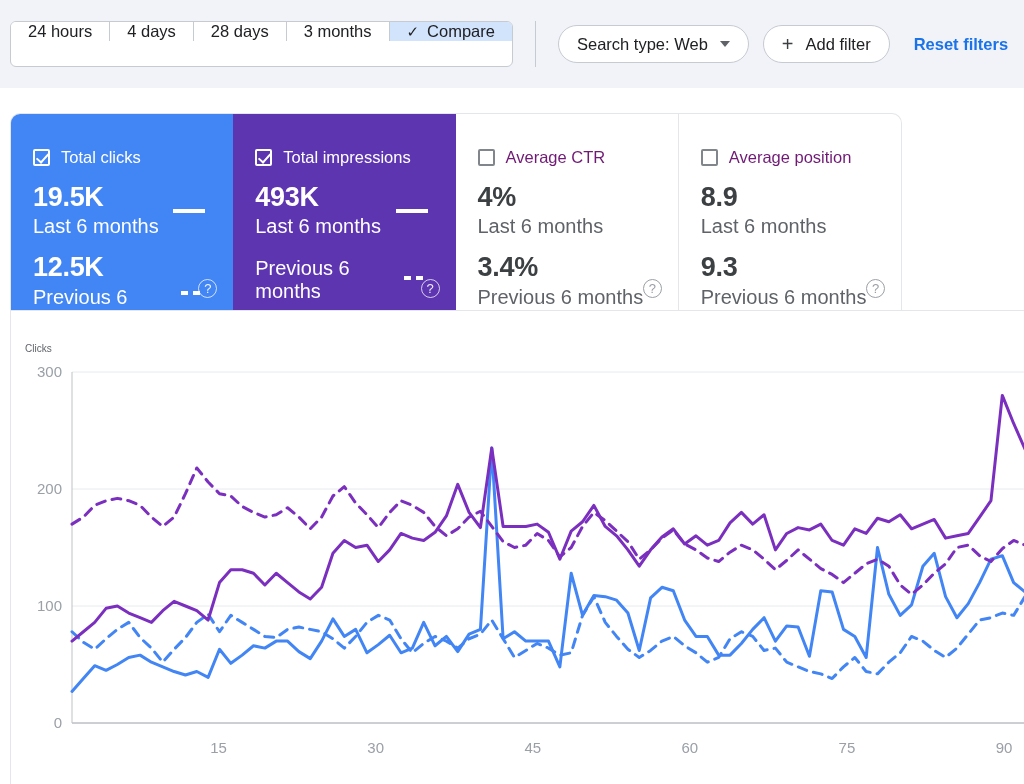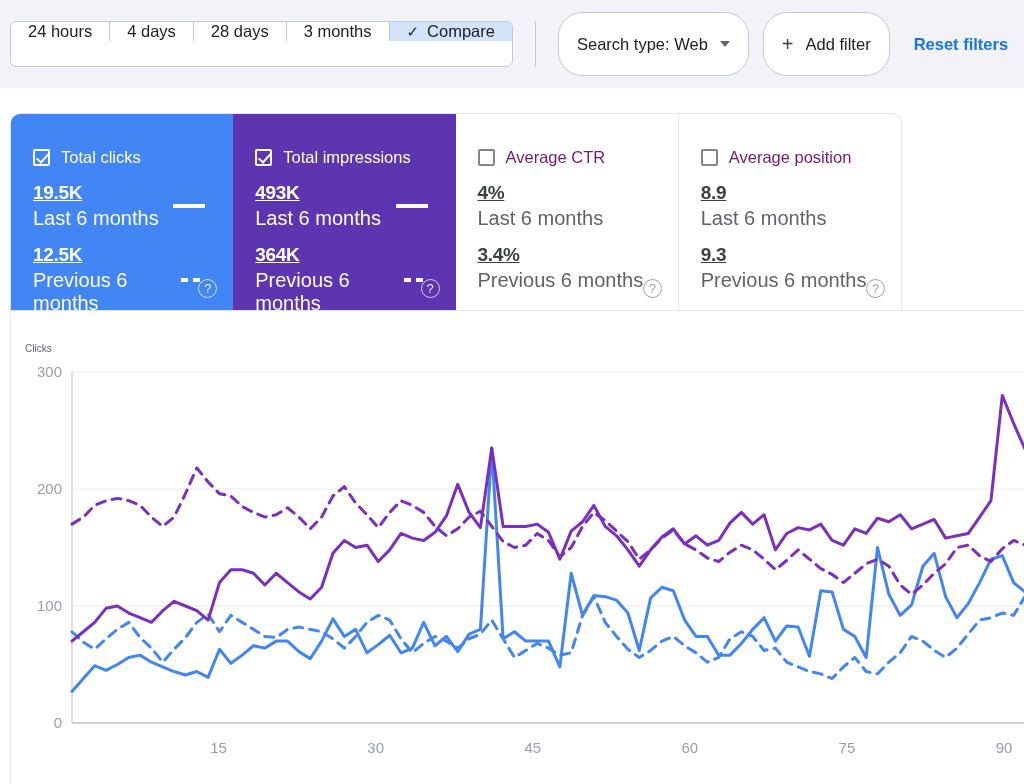--- a/index.html
+++ b/index.html
@@ -42,21 +42,21 @@
   .seg-btn.active { background: #d2e3fc; }
   .check-glyph { font-size: 15px; color: #202124; line-height: 1; }
 
   .tb-divider {
     width: 1px; height: 46px;
     background: #c6cad1;
     margin: 0 22px;
   }
   .pill {
     display: flex; align-items: center; gap: 12px;
-    height: 64px;
+    height: 38px;
     padding: 0 18px;
     border: 1px solid #c6cad1;
     border-radius: 24px;
     background: #ffffff;
     font-size: 16.5px;
     color: #202124;
     white-space: nowrap;
     cursor: pointer;
   }
   .pill + .pill { margin-left: 14px; }
@@ -118,24 +118,23 @@
   }
   .card-title { font-size: 16.5px; color: #701a75; }
   .card.sel-blue .card-title, .card.sel-purple .card-title { color: #ffffff; }
 
   .metric-row {
     display: flex; align-items: center;
     margin-top: 16px;
   }
   .metric-row.second { margin-top: 15px; gap: 24px; }
   .metric-val {
-    font-size: 19px; font-weight: bold;
+    font-size: 27px; font-weight: bold;
     color: #3c4043; line-height: 1.05;
     letter-spacing: -0.3px;
-    text-decoration: underline;
   }
   .card.sel-blue .metric-val, .card.sel-purple .metric-val { color: #ffffff; }
   .metric-sub {
     font-size: 20px; color: #5f6368;
     margin-top: 4px;
   }
   .card.sel-blue .metric-sub, .card.sel-purple .metric-sub { color: #ffffff; }
 
   .line-ind { margin-left: auto; margin-right: 6px; width: 32px; height: 4px; }
   .line-ind.solid { background: #ffffff; }
@@ -243,21 +242,20 @@
       </div>
       <div class="metric-row">
         <div>
           <div class="metric-val">493K</div>
           <div class="metric-sub">Last 6 months</div>
         </div>
         <span class="line-ind solid"></span>
       </div>
       <div class="metric-row second">
         <div>
-          <div class="metric-val">364K</div>
           <div class="metric-sub">Previous 6 months</div>
         </div>
         <span class="line-ind dashed"></span>
       </div>
       <div class="help-icon">?</div>
     </div>
 
     <div class="card">
       <div class="card-head">
         <div class="cbox"></div>

